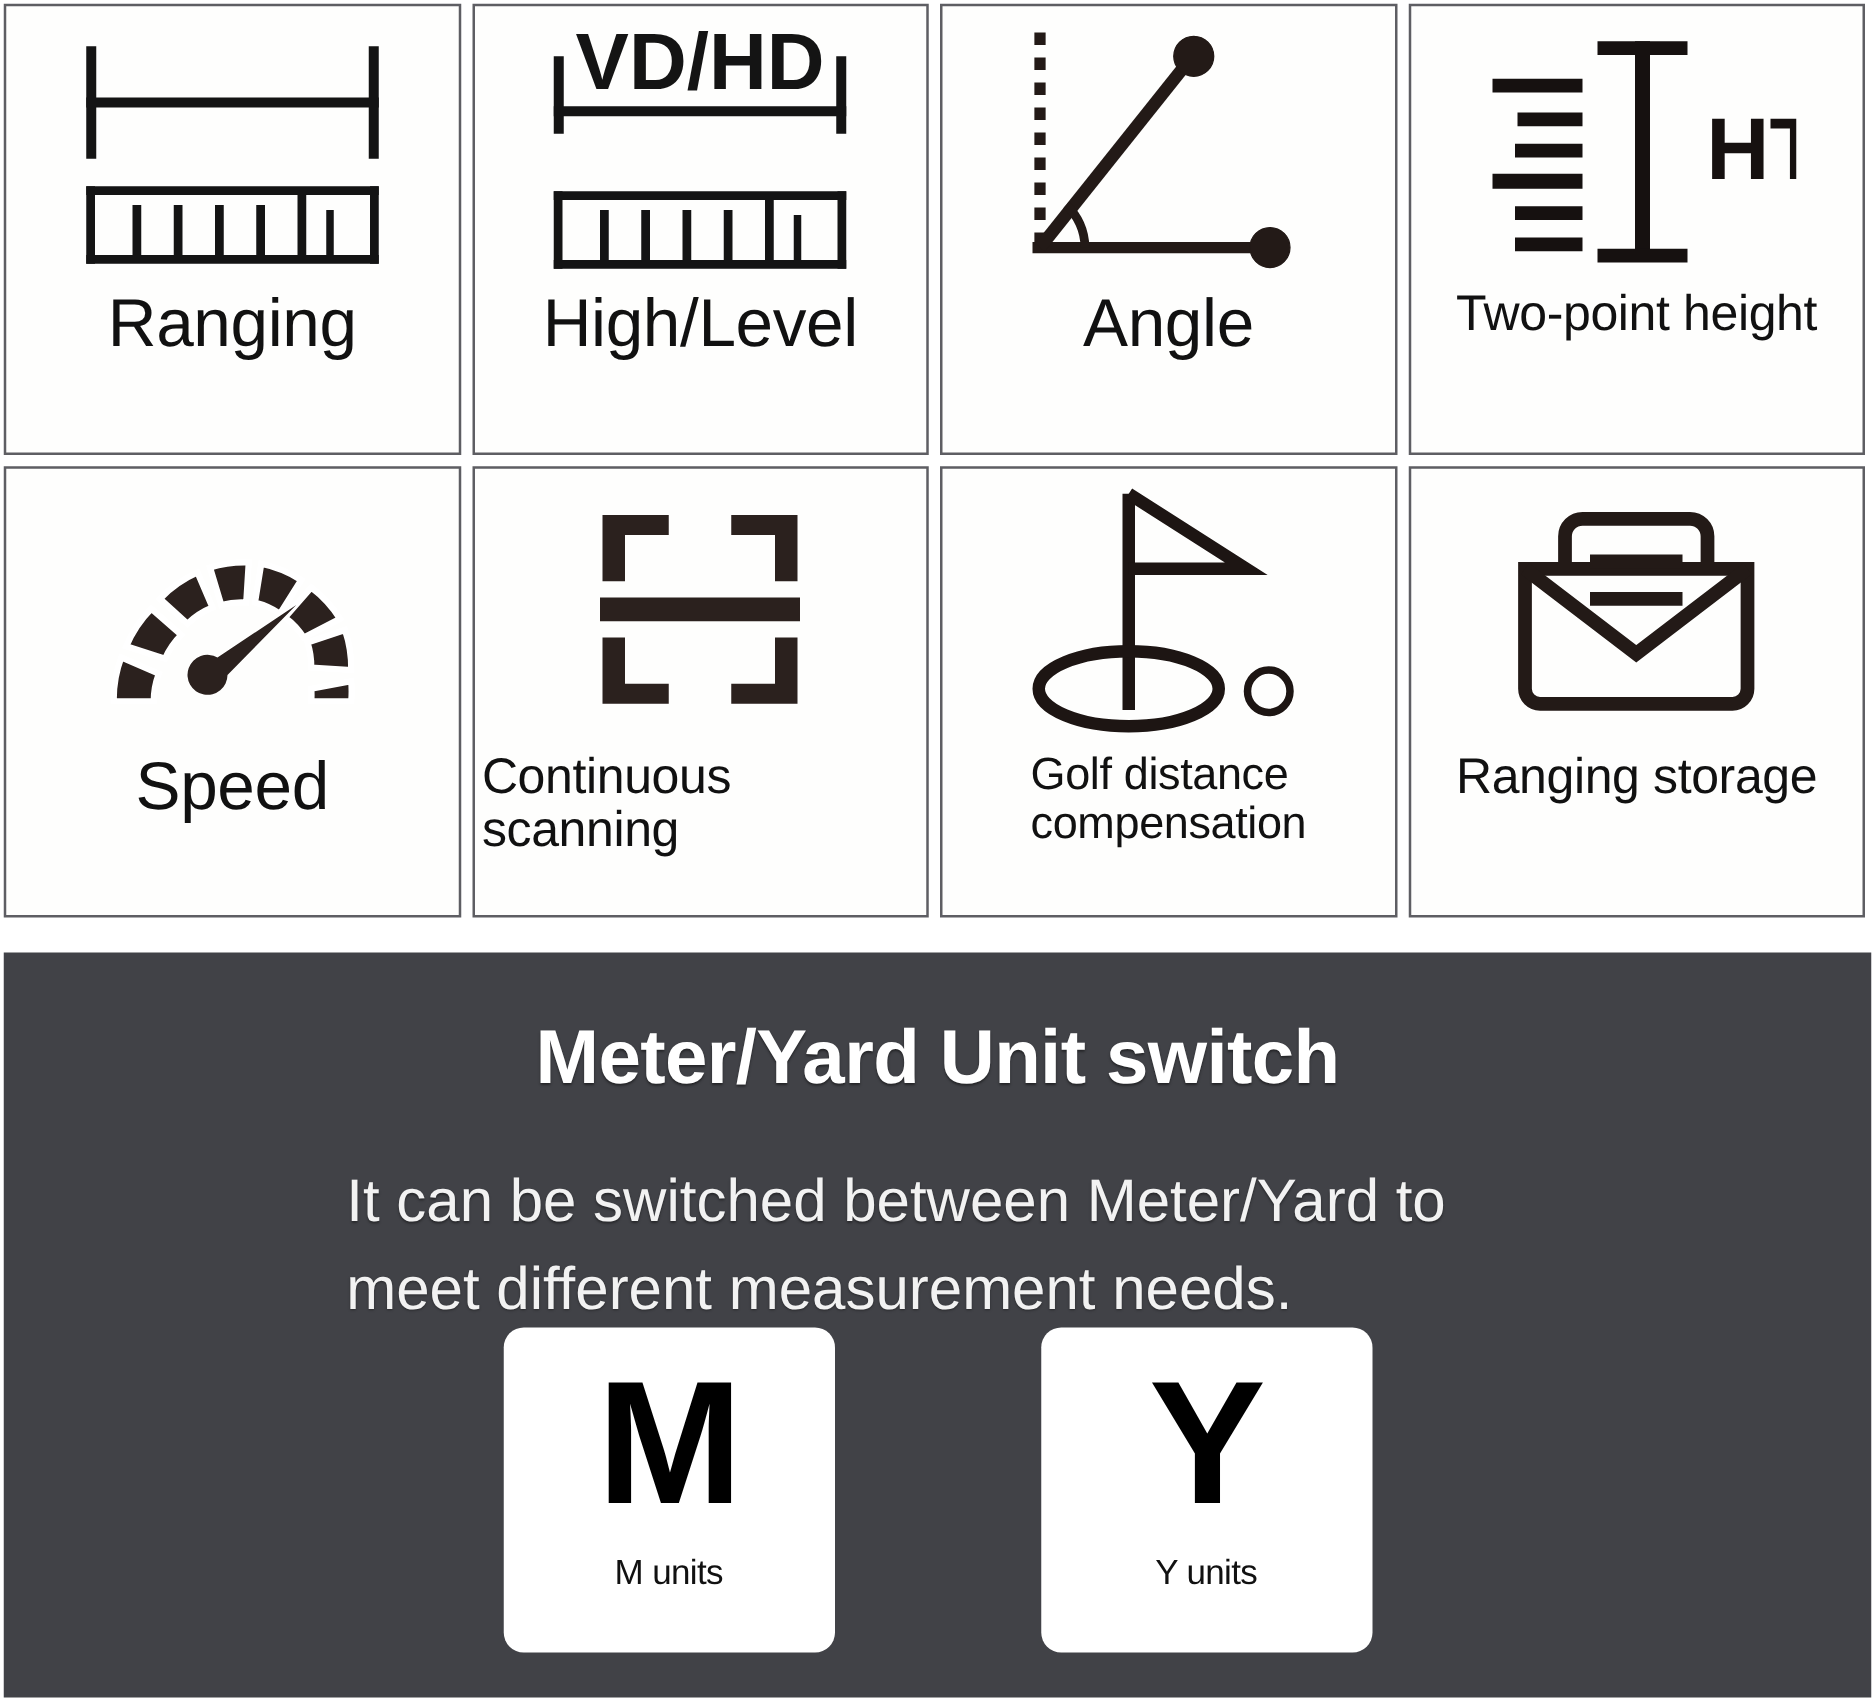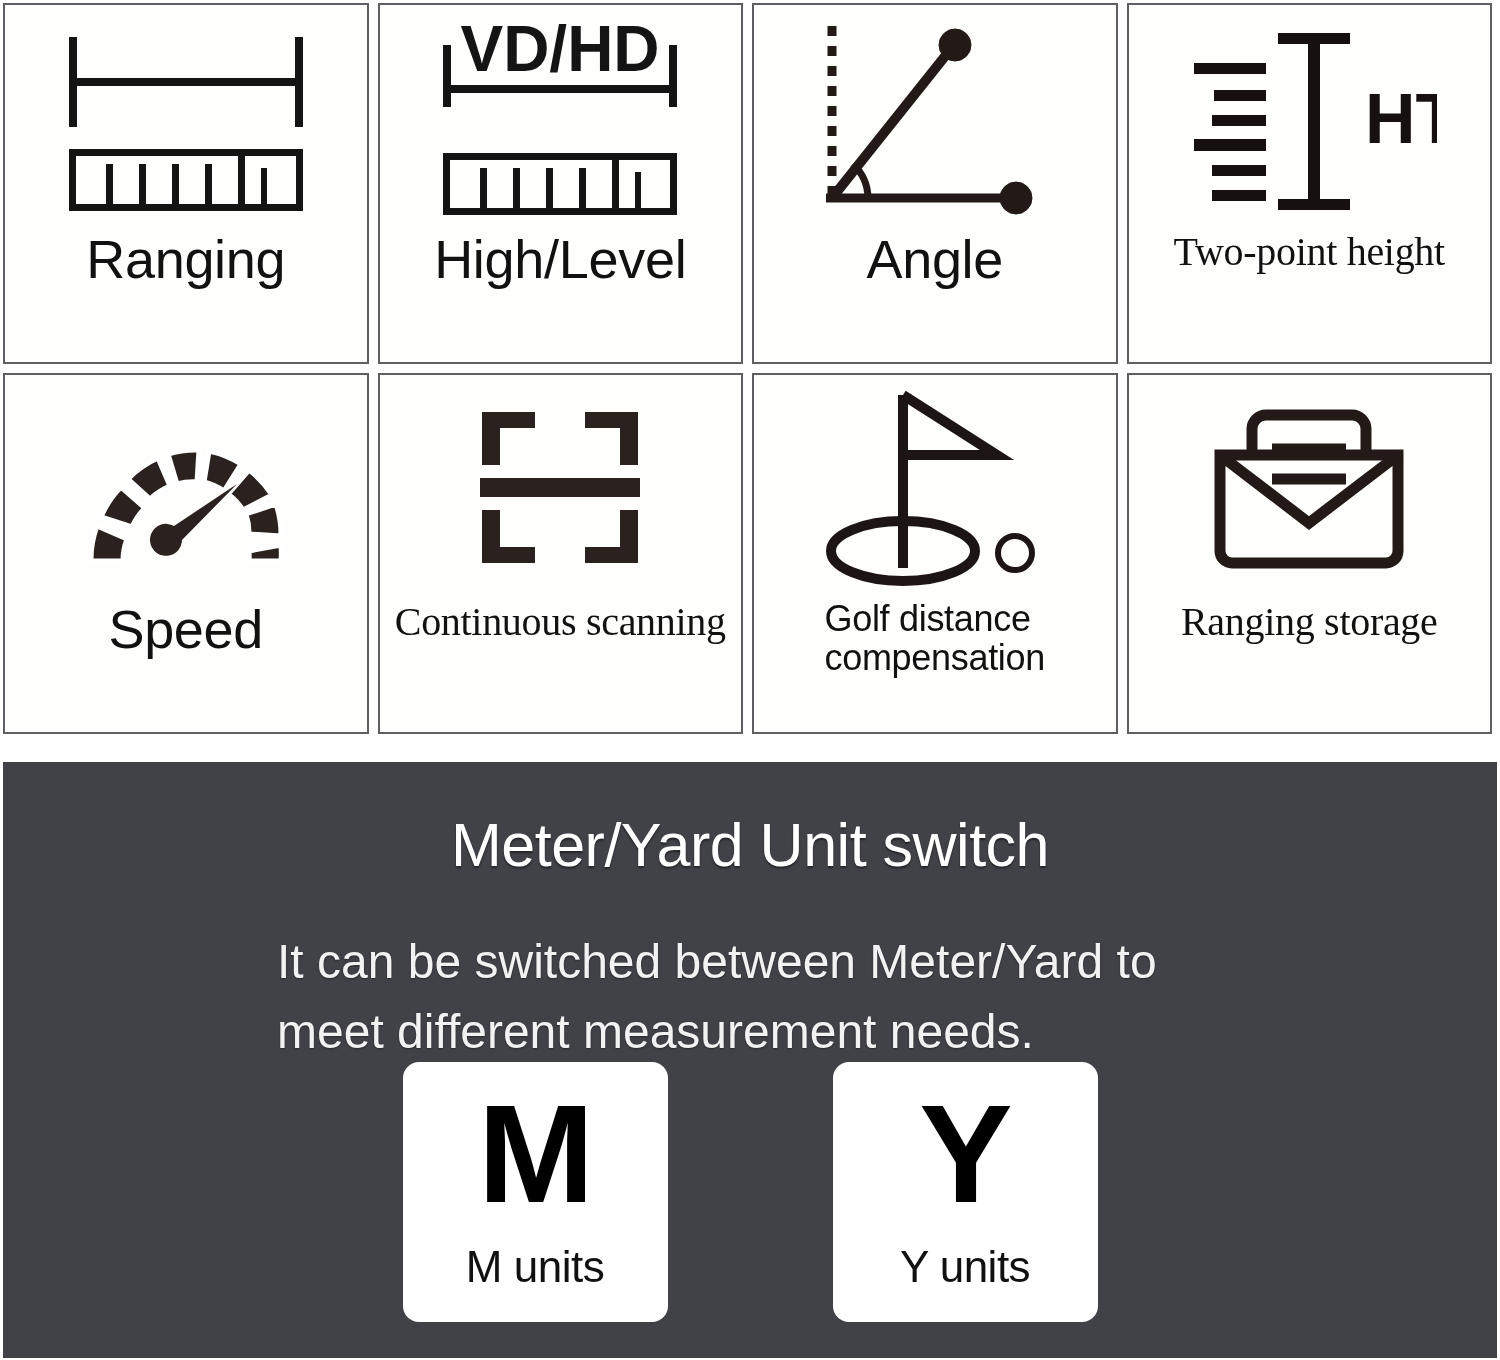--- a/index.html
+++ b/index.html
@@ -60,21 +60,21 @@
   .cell-label {
     color: #111111;
     text-align: left;
     line-height: 1.08;
     padding: 0 6px;
     letter-spacing: -0.3px;
     white-space: pre-line;
   }
   .label-xl { font-size: 54px; }
   .label-lg { font-size: 36px; }
-  .label-md { font-size: 40px; font-family: Liberation Serif, serif; }
+  .label-md { font-size: 40px; }
 
   
   .dark-panel {
     position: absolute;
     left: 3px;
     top: 762px;
     width: 1494px;
     height: 596px;
     background: #414247;
     box-sizing: border-box;
@@ -82,21 +82,21 @@
   }
 
   .panel-title {
     position: absolute;
     left: 0;
     top: 48px;
     width: 100%;
     text-align: center;
     color: #ffffff;
     font-size: 61px;
-    font-weight: normal;
+    font-weight: bold;
     letter-spacing: -0.5px;
     text-shadow: 0 2px 2px rgba(0,0,0,0.45);
   }
 
   .panel-subtitle {
     position: absolute;
     left: 274px;
     top: 165px;
     width: 960px;
     color: #f2f2f2;
@@ -129,21 +129,21 @@
   }
   .unit-glyph {
     font-size: 140px;
     font-weight: bold;
     color: #000000;
     line-height: 1;
     letter-spacing: -2px;
   }
   .unit-caption {
     margin-top: 18px;
-    font-size: 44px;
+    font-size: 28px;
     color: #111111;
     letter-spacing: -0.5px;
   }
 </style>
 </head>
 <body>
 
 <div id="page">
 
   <div class="feature-grid">

